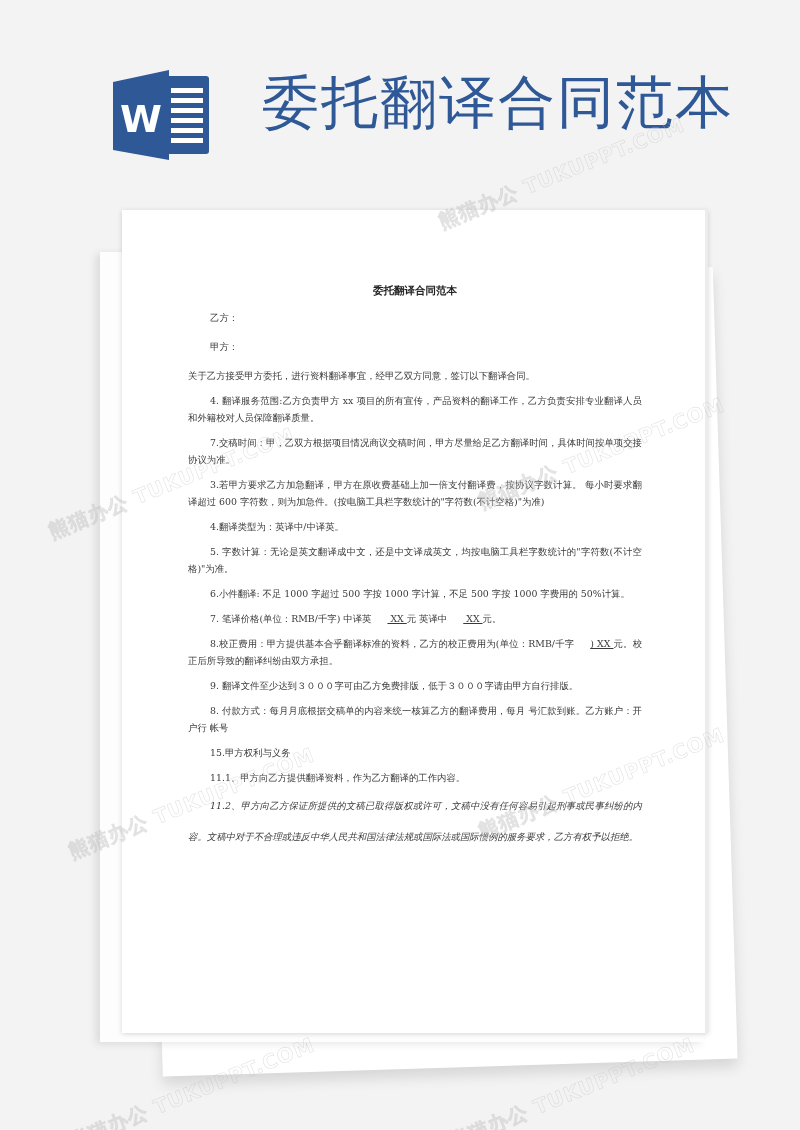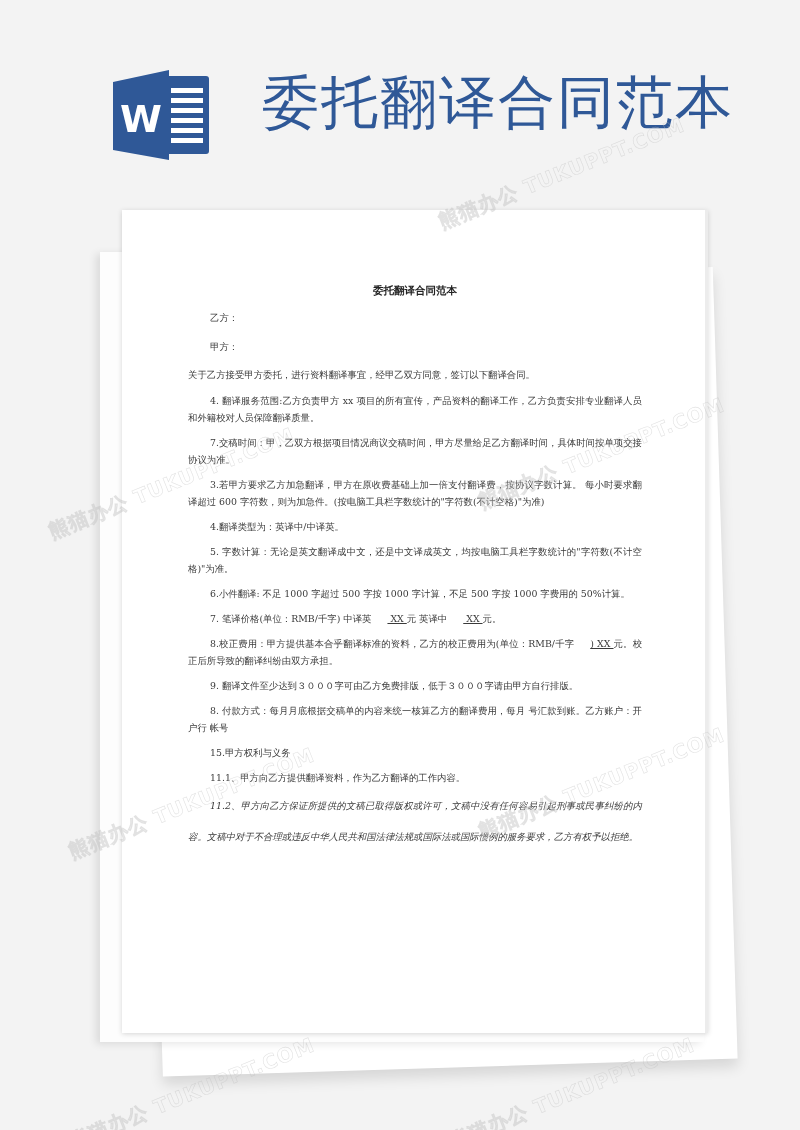--- a/index.html
+++ b/index.html
@@ -28,21 +28,21 @@
     position: absolute; left: 122px; top: 210px; width: 586px; height: 823px;
     background: #ffffff; box-shadow: 0 1px 5px rgba(0,0,0,0.16);
     border-right: 3px solid #ececec; box-sizing: border-box;
   }
   .doc {
     position: absolute; left: 66px; top: 72px; width: 454px;
     font-size: 9.4px; color: #3a3a3a; line-height: 17px;
   }
   .doc-title { text-align: center; font-weight: bold; font-size: 10.5px; color: #222; margin-bottom: 10px; }
   .p { margin: 0 0 8px 0; text-indent: 22px; text-align: justify; }
-  .p.noind { text-indent: 0; font-family: Liberation Mono, monospace; }
+  .p.noind { text-indent: 0; }
   .p.party { margin-bottom: 12px; }
   .p.tight { margin-bottom: 4px; }
   .p.loose { line-height: 31px; font-style: italic; }
   .u { text-decoration: underline; margin-left: 16px; }
   .wm {
     position: absolute; font-family: "DejaVu Sans", sans-serif; font-size: 20px; font-weight: bold;
     color: rgba(255,255,255,0); -webkit-text-stroke: 0.6px rgba(190,190,190,0.45);
     transform: rotate(-22deg); white-space: nowrap; pointer-events: none; letter-spacing: 1px;
   }
 </style>

